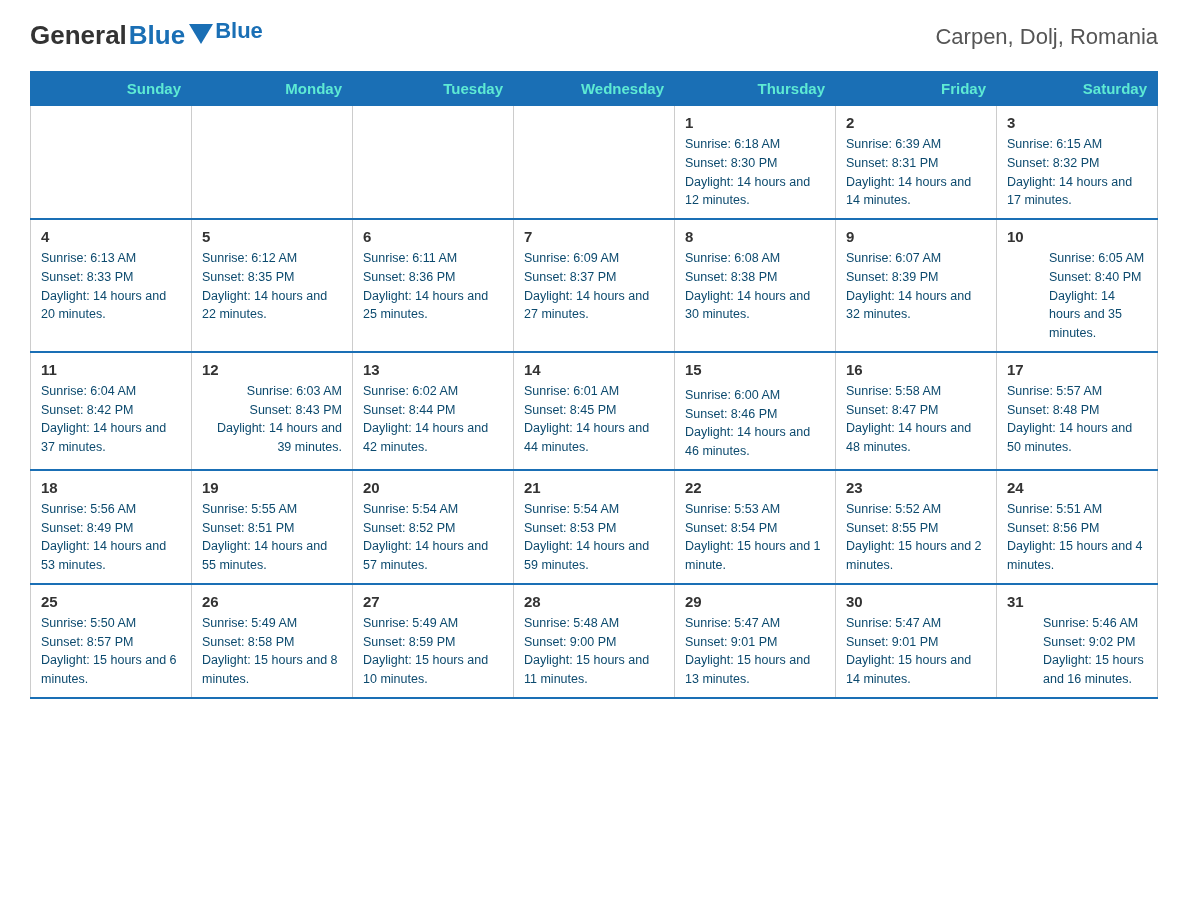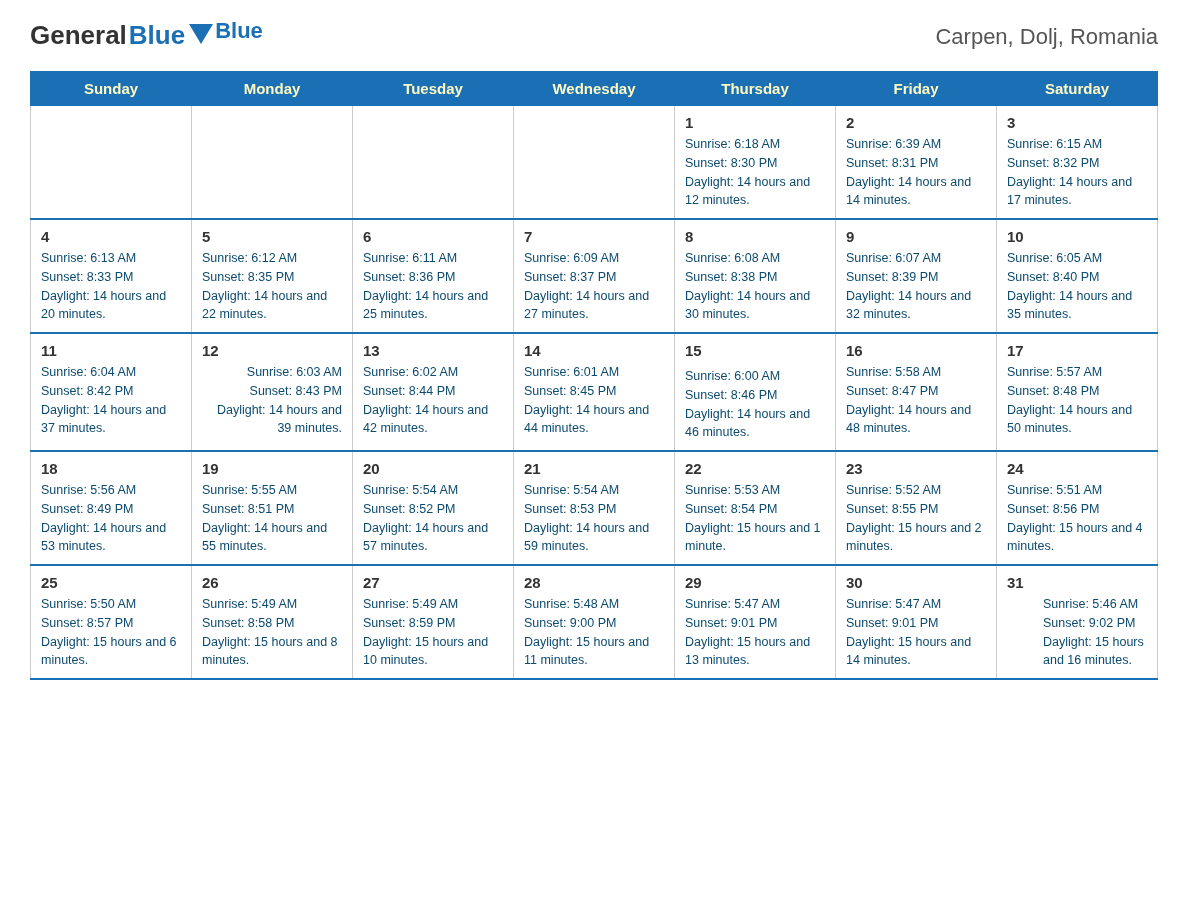--- a/index.html
+++ b/index.html
@@ -60,25 +60,25 @@
       font-weight: normal;
       color: #555;
       margin-top: 4px;
     }
     .calendar {
       width: 100%;
       border-collapse: collapse;
     }
     .calendar th {
       background-color: #1a6fb5;
-      color: #fef9c3;
+      color: #5eead4;
       font-size: 15px;
       font-weight: bold;
       padding: 8px 10px;
-      text-align: center;
+      text-align: right;
       border: 1px solid #1a6fb5;
     }
     .calendar td {
       vertical-align: top;
       padding: 8px 10px;
       border: 1px solid #ccc;
       width: 14.28%;
       min-height: 100px;
       font-size: 13px;
       color: #333;
@@ -187,21 +187,21 @@
 Daylight: 14 hours and 30 minutes.</div>
         </td>
         <td>
           <div class="day-number">9</div>
           <div class="day-info" style="white-space: pre-line;">Sunrise: 6:07 AM
 Sunset: 8:39 PM
 Daylight: 14 hours and 32 minutes.</div>
         </td>
         <td>
           <div class="day-number">10</div>
-          <div class="day-info" style="white-space: pre-line;">Sunrise: 6:05 AM
+          <div class="day-info" style="white-space: pre-line; margin-left: 42px;">Sunrise: 6:05 AM
 Sunset: 8:40 PM
 Daylight: 14 hours and 35 minutes.</div>
         </td>
       </tr>
       <tr class="week-row">
         <td>
           <div class="day-number">11</div>
           <div class="day-info" style="white-space: pre-line;">Sunrise: 6:04 AM
 Sunset: 8:42 PM
 Daylight: 14 hours and 37 minutes.</div>

